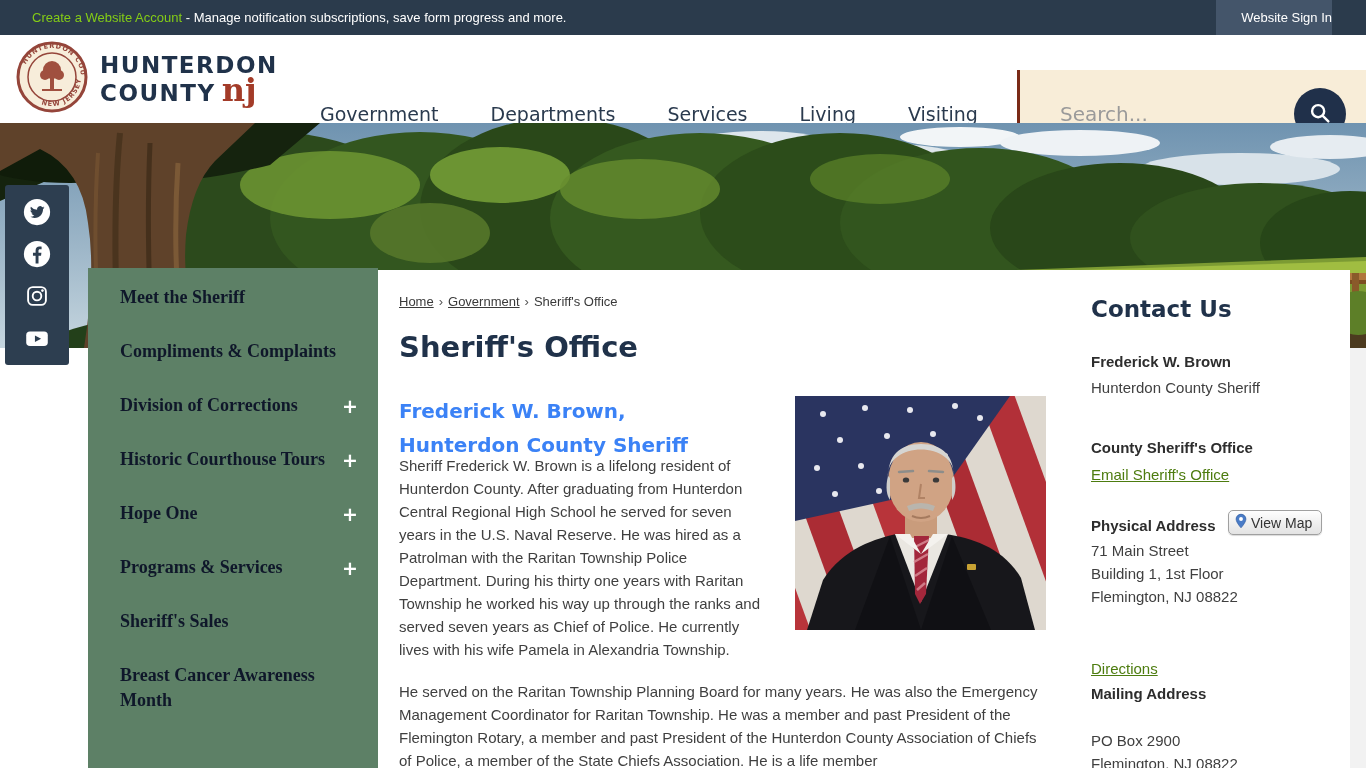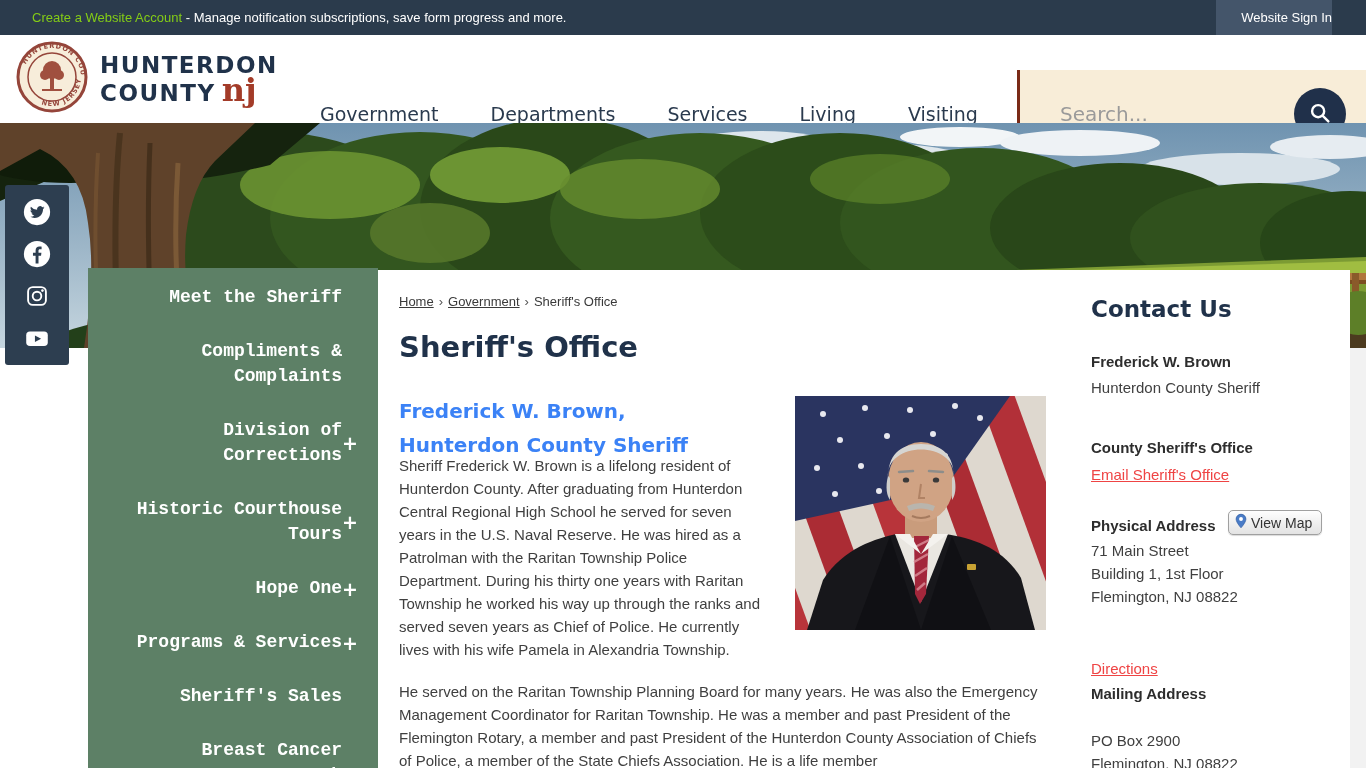--- a/index.html
+++ b/index.html
@@ -35,22 +35,22 @@
   .banner svg { display:block; width:1366px; height:225px; }
 
   
   .social { left:5px; top:185px; width:64px; height:180px; background:#2d3e50; border-radius:3px;
             display:flex; flex-direction:column; align-items:center; justify-content:space-evenly; z-index:30; }
   .social .sicon { width:30px; height:30px; cursor:pointer; }
 
   
   .sidebar { left:88px; top:268px; width:290px; height:500px; background:#5d8066; z-index:20; padding:17px 20px 0 32px; }
   .side-item { display:flex; align-items:center; margin-bottom:29px; cursor:pointer; }
-  .side-label { flex:1; font-family:Liberation Mono, monospace; font-weight:700; font-size:18px;
-                line-height:25px; color:#ffffff;text-align:right; }
+  .side-label { flex:1; font-family:Liberation Serif, serif; font-weight:700; font-size:18px;
+                line-height:25px; color:#0f172a; }
   .side-plus { font-family:"DejaVu Sans", sans-serif; font-weight:700; font-size:19px; color:#ffffff;
                width:16px; text-align:right; }
 
   
   .card { left:378px; top:270px; width:972px; height:498px; background:#ffffff; z-index:10; }
   .right-strip { left:1350px; top:348px; width:16px; height:420px; background:#f2f2f2; z-index:5; }
 
   .breadcrumb { left:21px; top:24px; font-size:13px; color:#3a3a3a; }
   .breadcrumb a { color:#3a3a3a; text-decoration:underline; cursor:pointer; }
   .breadcrumb .sep { margin:0 5px; color:#555; }
@@ -63,21 +63,21 @@
   .para2 { left:21px; top:410px; width:642px; font-size:15px; line-height:23px; color:#3f3f3f; }
 
   .photo { left:417px; top:126px; width:251px; height:234px; }
   .photo svg { display:block; width:251px; height:234px; }
 
   
   .contact-heading { left:713px; top:26px; font-family:"DejaVu Sans", sans-serif; font-weight:700;
                      font-size:23px; color:#20324a; }
   .c-text { left:713px; font-size:15px; color:#3f3f3f; line-height:23px; }
   .c-bold { font-weight:700; color:#2d2d2d; }
-  .c-link { text-decoration:underline; color:#ef4444; cursor:pointer; }
+  .c-link { text-decoration:underline; color:#4d7c0f; cursor:pointer; }
   .viewmap-btn { position:absolute; left:850px; top:240px; height:25px; display:inline-flex; align-items:center;
                  gap:4px; padding:0 9px 0 6px; font-size:14px; color:#333; background:linear-gradient(#fefefe,#e3e3e3);
                  border:1px solid #a0a0a0; border-radius:5px; cursor:pointer; box-shadow:0 1px 1px rgba(0,0,0,.15); }
 </style>
 </head>
 <body>
 
 <div class="abs topbar">
   <div class="abs topbar-text">
     <a>Create a Website Account</a><span> - Manage notification subscriptions, save form progress and more.</span>

